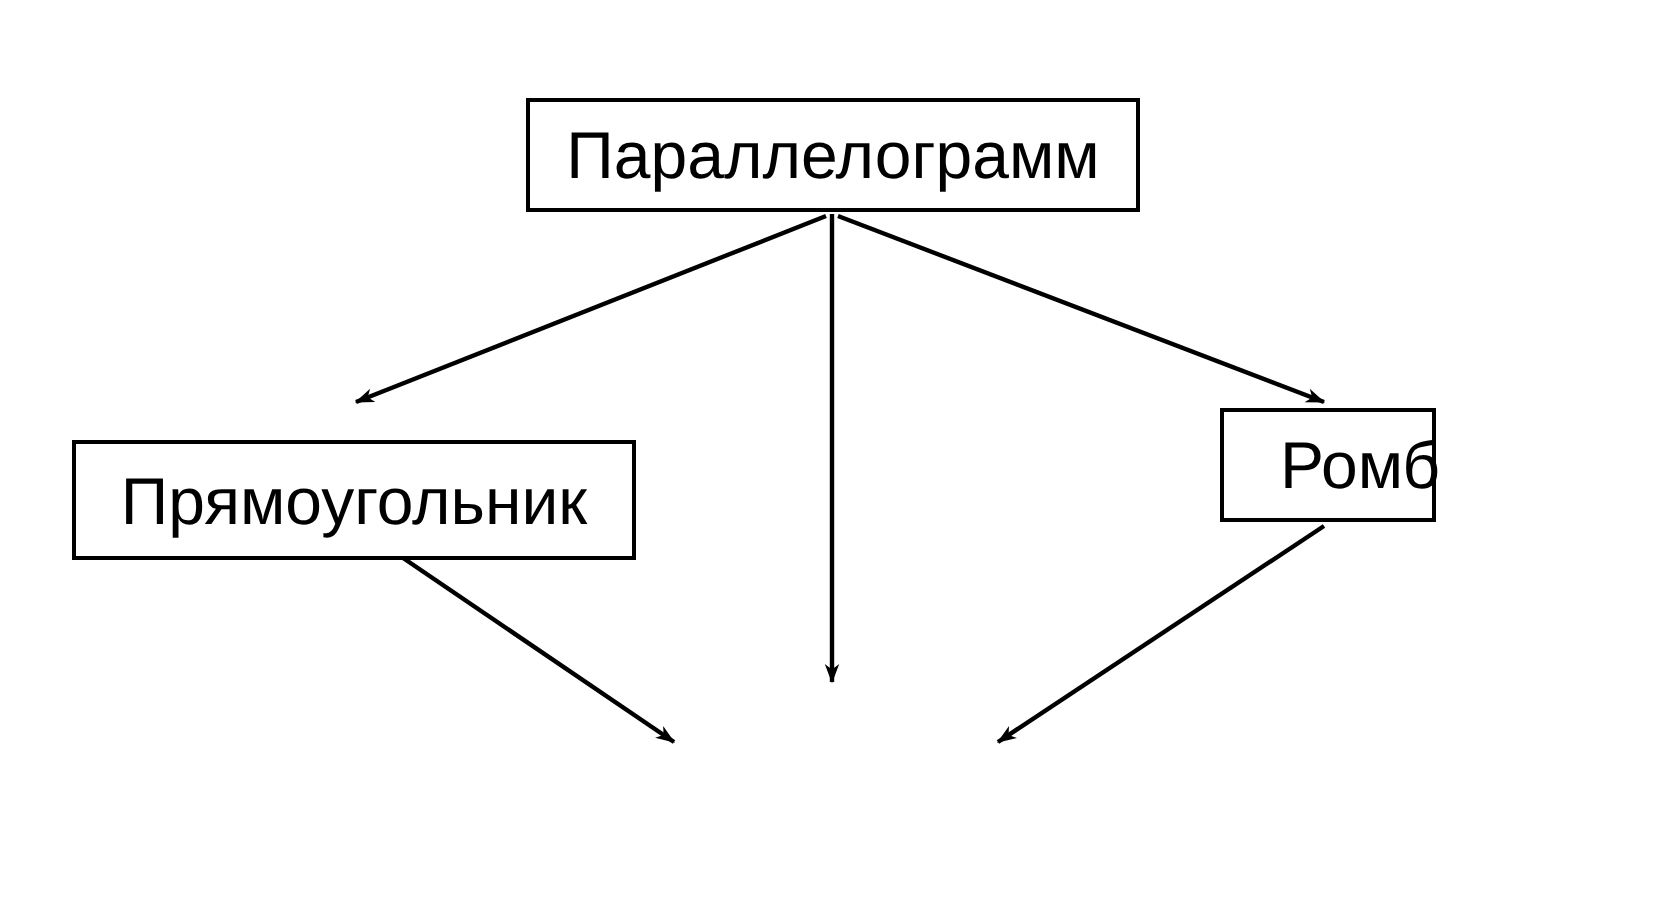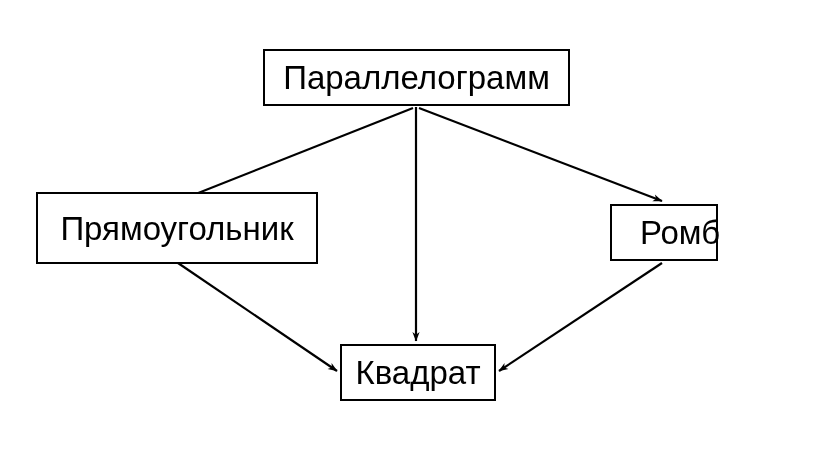--- a/index.html
+++ b/index.html
@@ -43,23 +43,23 @@
     color: #000000;
   }
   #node-parallelogram {
     left: 263px;
     top: 49px;
     width: 307px;
     height: 57px;
   }
   #node-rectangle {
     left: 36px;
-    top: 192px;
+    top: 220px;
     width: 282px;
-    height: 72px;
+    height: 60px;
     align-items: center;
   }
   #node-rhombus {
     left: 610px;
     top: 204px;
     width: 108px;
     height: 57px;
     padding-left: 32px;
   }
   #node-square {
@@ -97,17 +97,14 @@
   </div>
 
   <div class="node" id="node-rectangle">
     <span class="node-label">Прямоугольник</span>
   </div>
 
   <div class="node" id="node-rhombus">
     <span class="node-label">Ромб</span>
   </div>
 
-  <div class="node" id="node-square">
-    <span class="node-label">Квадрат</span>
-  </div>
 
 </div>
 
 </body></html>

